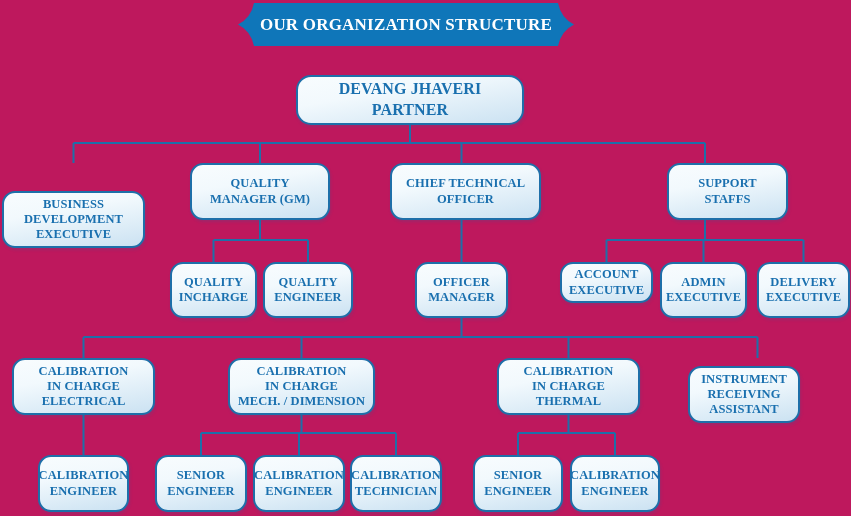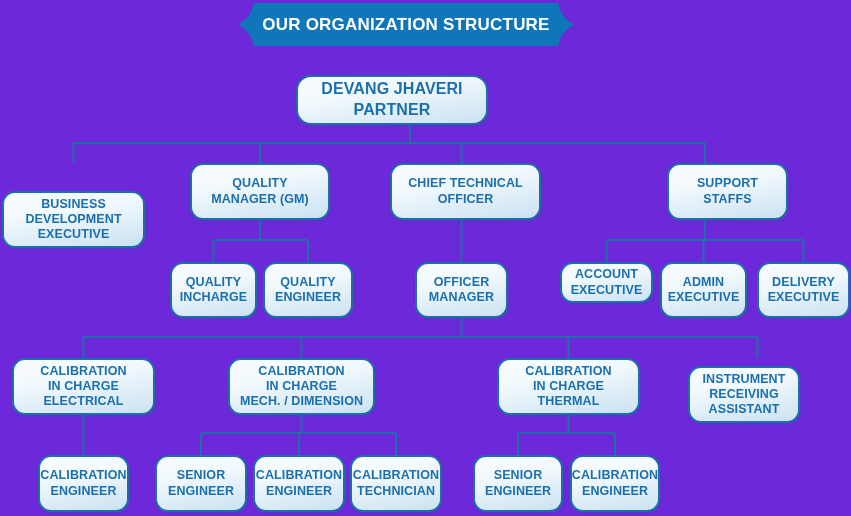--- a/index.html
+++ b/index.html
@@ -10,23 +10,23 @@
     --line: #1e6fa9;
     --ribbon: #0f76b9;
     --ribbon-text: #ffffff;
   }
   * { box-sizing: border-box; }
   html, body { margin: 0; padding: 0; background: #ffffff; }
   .stage {
     position: relative;
     width: 851px;
     height: 516px;
-    background: #6d28d9;
+    background: #be185d;
     overflow: hidden;
-    font-family: Liberation Sans, sans-serif;
+    font-family: Liberation Serif, serif;
   }
   #connector-svg {
     position: absolute;
     left: 0; top: 0;
     width: 851px; height: 516px;
     pointer-events: none;
   }
   .ribbon-svg {
     position: absolute;
     left: 237px; top: 3px;
@@ -109,21 +109,21 @@
       <line x1="518" y1="433" x2="518" y2="455" stroke="#1e6fa9" stroke-width="2" data-name="connector-line"></line>
       <line x1="615" y1="433" x2="615" y2="455" stroke="#1e6fa9" stroke-width="2" data-name="connector-line"></line>
     </svg>
 
   <svg class="ribbon-svg" data-name="title-ribbon" viewBox="0 0 338 43" xmlns="http://www.w3.org/2000/svg">
     <path data-name="ribbon-shape" d="M17,0 L321,0 Q324,15 337,21.5 Q324,28 321,43 L17,43 Q14,28 1,21.5 Q14,15 17,0 Z" fill="#0f76b9"></path>
   </svg>
   <div class="ribbon-title" data-name="chart-title">OUR ORGANIZATION STRUCTURE</div>
 
   <div id="org-nodes" data-name="org-nodes-layer">
-      <div class="node" data-name="org-node-devang-jhaveri-partner" style="left: 296px; top: 75px; width: 192px; height: 50px;">
+      <div class="node" data-name="org-node-devang-jhaveri-partner" style="left: 296px; top: 75px; width: 228px; height: 50px;">
         <span class="node-label" data-name="org-node-label">DEVANG JHAVERI
 PARTNER</span>
       </div>
       <div class="node" data-name="org-node-business-development-executive" style="left: 2px; top: 163px; width: 143px; height: 57px; margin-top: 28px;">
         <span class="node-label" data-name="org-node-label">BUSINESS
 DEVELOPMENT
 EXECUTIVE</span>
       </div>
       <div class="node" data-name="org-node-quality-manager-gm" style="left: 190px; top: 163px; width: 140px; height: 57px;">
         <span class="node-label" data-name="org-node-label">QUALITY

